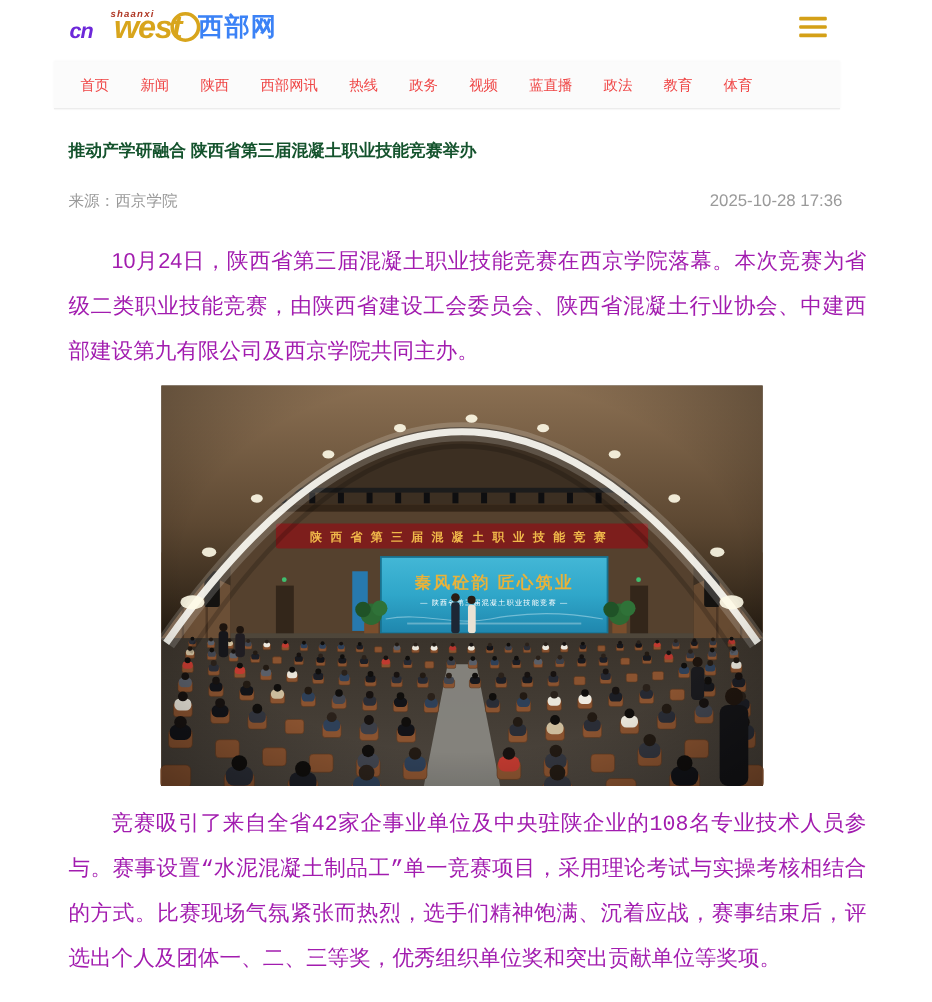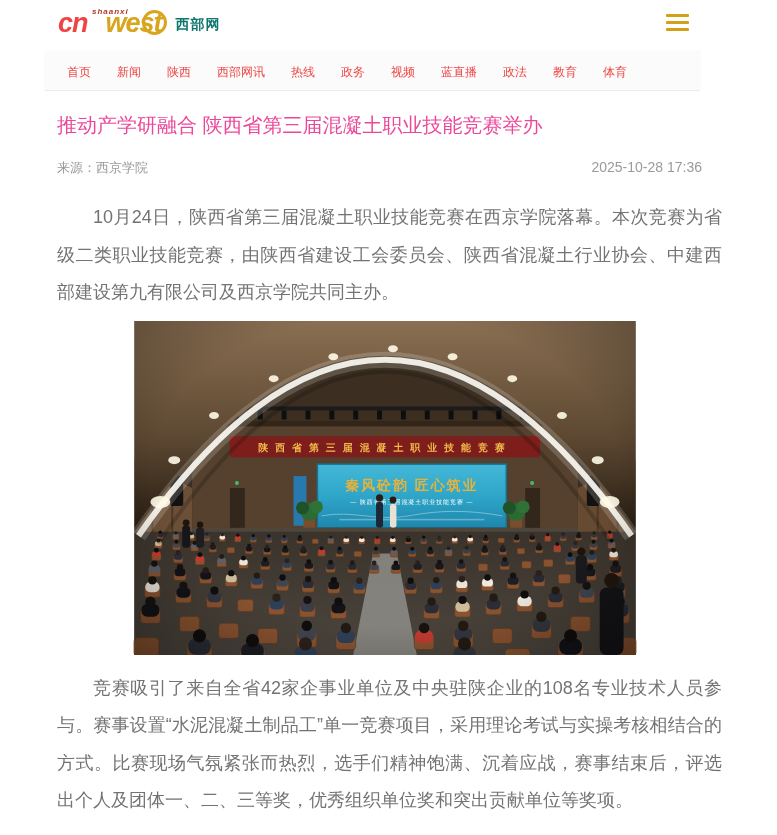--- a/index.html
+++ b/index.html
@@ -5,44 +5,44 @@
   * { margin:0; padding:0; box-sizing:border-box; }
   html,body { background:#fff; }
   body {
     width:777px; height:835px; position:relative; overflow:hidden;
     font-family:"Liberation Sans","DejaVu Sans",sans-serif;
     -webkit-font-smoothing:antialiased;
   }
   
   .logo { position:absolute; left:58px; top:8px; height:42px; cursor:pointer; white-space:nowrap; }
   .logo .shaanxi { position:absolute; left:34px; top:-1px; font-size:8px; font-style:italic; font-weight:bold; color:#b03a28; letter-spacing:1px; }
-  .logo .cn { font-size:27px; font-weight:900; font-style:italic; color:#ef4444; letter-spacing:-1px; }
+  .logo .cn { font-size:18px; font-weight:900; font-style:italic; color:#6d28d9; letter-spacing:-1px; }
   .logo .west { font-size:27px; font-weight:900; font-style:italic; color:#d8a51c; letter-spacing:-1px;margin-left:18px; }
   .logo .ring { position:absolute; left:84px; top:2px; width:25px; height:25px; border:3px solid #d8a51c; border-radius:50%; background:transparent; }
-  .logo .sitecn { font-size:14px; font-weight:900; color:#0f766e; margin-left:14px; vertical-align:3px; letter-spacing:1px; }
+  .logo .sitecn { font-size:21px; font-weight:900; color:#3b82f6; margin-left:14px; vertical-align:3px; letter-spacing:1px; }
   .hamburger { position:absolute; left:666px; top:14px; width:23px; height:18px; cursor:pointer; }
   .hamburger i { display:block; height:3px; background:#d4a017; margin-bottom:4px; border-radius:1px; }
   
   .nav {
     position:absolute; left:45px; top:51px; width:655px; height:40px;
     background:#fbfbfb; border-bottom:1px solid #ececec; box-shadow:0 0 2px rgba(0,0,0,.04);
     overflow:hidden; white-space:nowrap; padding-left:22px; line-height:40px;
   }
   .nav a { display:inline-block; font-size:12px; color:#ef4444; text-decoration:none; margin-right:26px; cursor:pointer; }
   
   .article { position:absolute; left:57px; top:110px; width:665px; }
-  .title { font-size:20px; font-weight:normal; color:#ec4899; line-height:30px; }
+  .title { font-size:14px; font-weight:bold; color:#14532d; line-height:30px; }
   .meta { display:flex; justify-content:space-between; align-items:baseline; margin-top:19px; width:645px;text-align:center; }
   .source { font-size:13px; color:#9a9a9a; }
   .datetime { font-size:14px; color:#9a9a9a; }
   .para {
-    font-size:18px; color:#737373; line-height:37.5px;
+    font-size:18px; color:#a21caf; line-height:37.5px;
     text-indent:2em; text-align:justify; margin-top:22px;
   }
-  .para.p2 { margin-top:15px; }
+  .para.p2 { margin-top:15px;font-family:Liberation Mono, monospace; }
   .figure { width:504px; height:334px; margin:9px auto 0 76px; overflow:hidden; }
   .figure svg { display:block; }
 </style>
 </head>
 <body>
 
 <div class="logo">
   <span class="shaanxi">shaanxi</span><span class="cn">cn</span><span class="west">west</span><span class="ring"></span><span class="sitecn">西部网</span>
 </div>
 <div class="hamburger">

